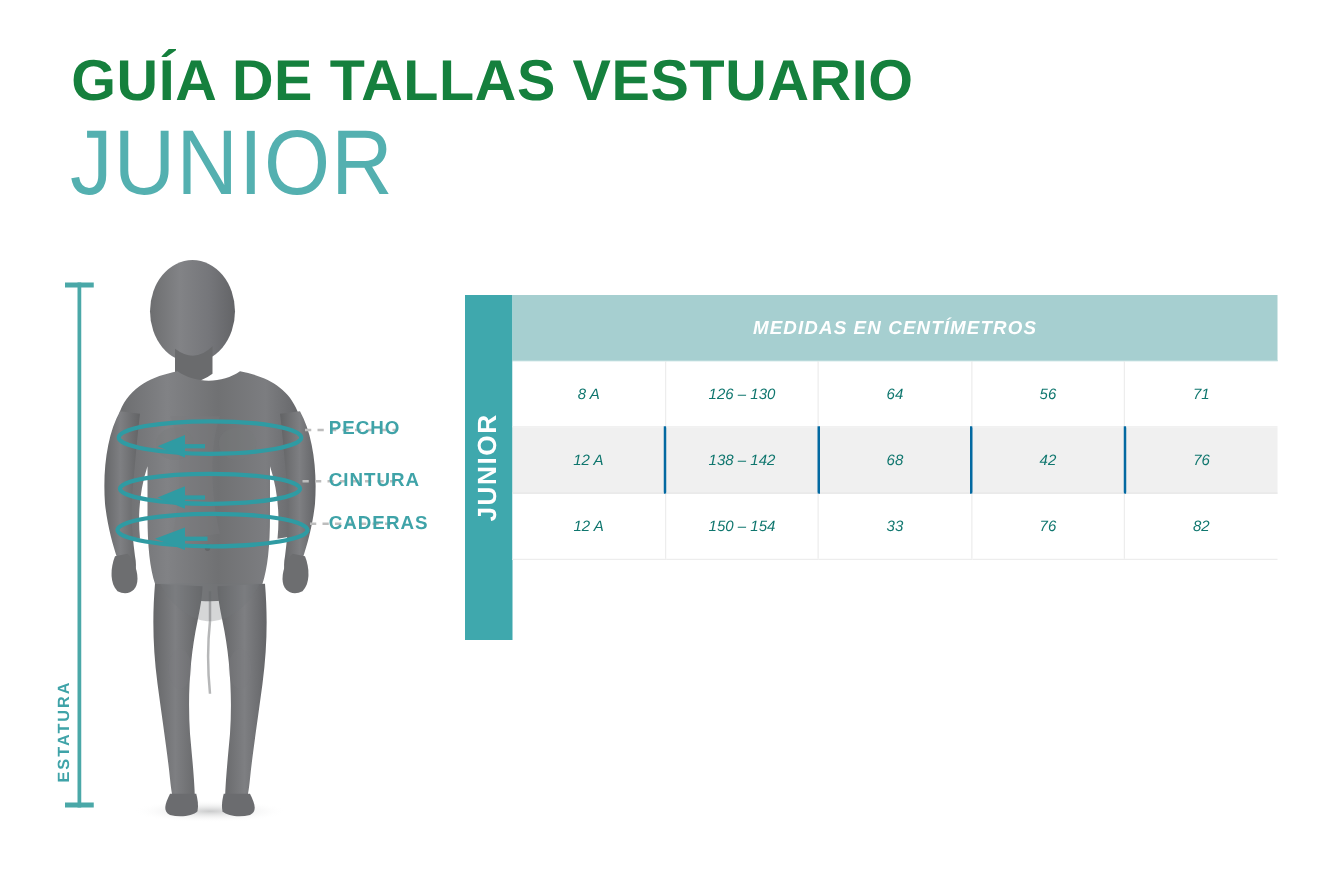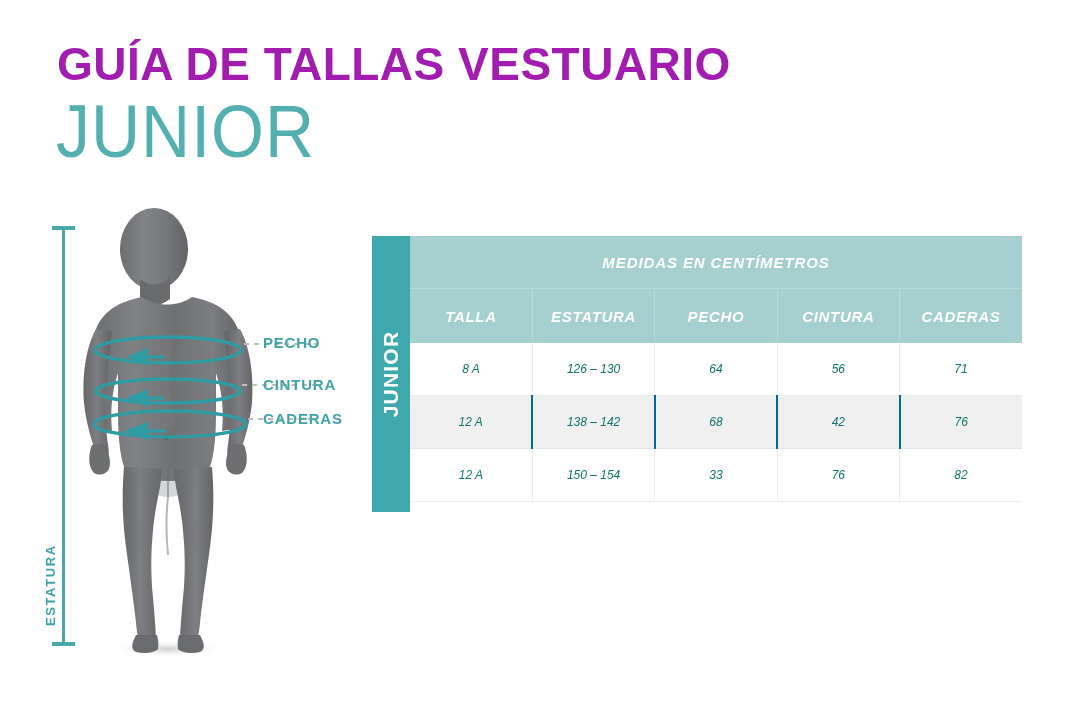--- a/index.html
+++ b/index.html
@@ -11,21 +11,21 @@
     overflow:hidden;
     position:relative;
   }
   .page{position:relative;width:1068px;height:712px;}
 
   
   .title-main{
     position:absolute;left:57px;top:41px;
     font-size:46px;font-weight:bold;
     letter-spacing:0.5px;
-    color:#a21caf;
+    color:#15803d;
     line-height:1;
     white-space:nowrap;
   }
   .title-sub{
     position:absolute;left:56px;top:94px;
     font-size:68px;font-weight:100;
     letter-spacing:1px;
     color:#54b0b0;
     line-height:1;
     white-space:nowrap;
@@ -277,27 +277,20 @@
 
     <div class="side-tab">
       <span class="side-text">JUNIOR</span>
     </div>
 
     <table class="sizes">
       <thead>
         <tr>
           <th class="band" colspan="5">MEDIDAS EN CENTÍMETROS</th>
         </tr>
-        <tr>
-          <th class="colhead c0">TALLA</th>
-          <th class="colhead c1">ESTATURA</th>
-          <th class="colhead c2">PECHO</th>
-          <th class="colhead c3">CINTURA</th>
-          <th class="colhead c4">CADERAS</th>
-        </tr>
       </thead>
       <tbody>
         <tr>
           <td class="cell c0">8 A</td>
           <td class="cell c1">126 – 130</td>
           <td class="cell c2">64</td>
           <td class="cell c3">56</td>
           <td class="cell c4">71</td>
         </tr>
         <tr class="alt">

